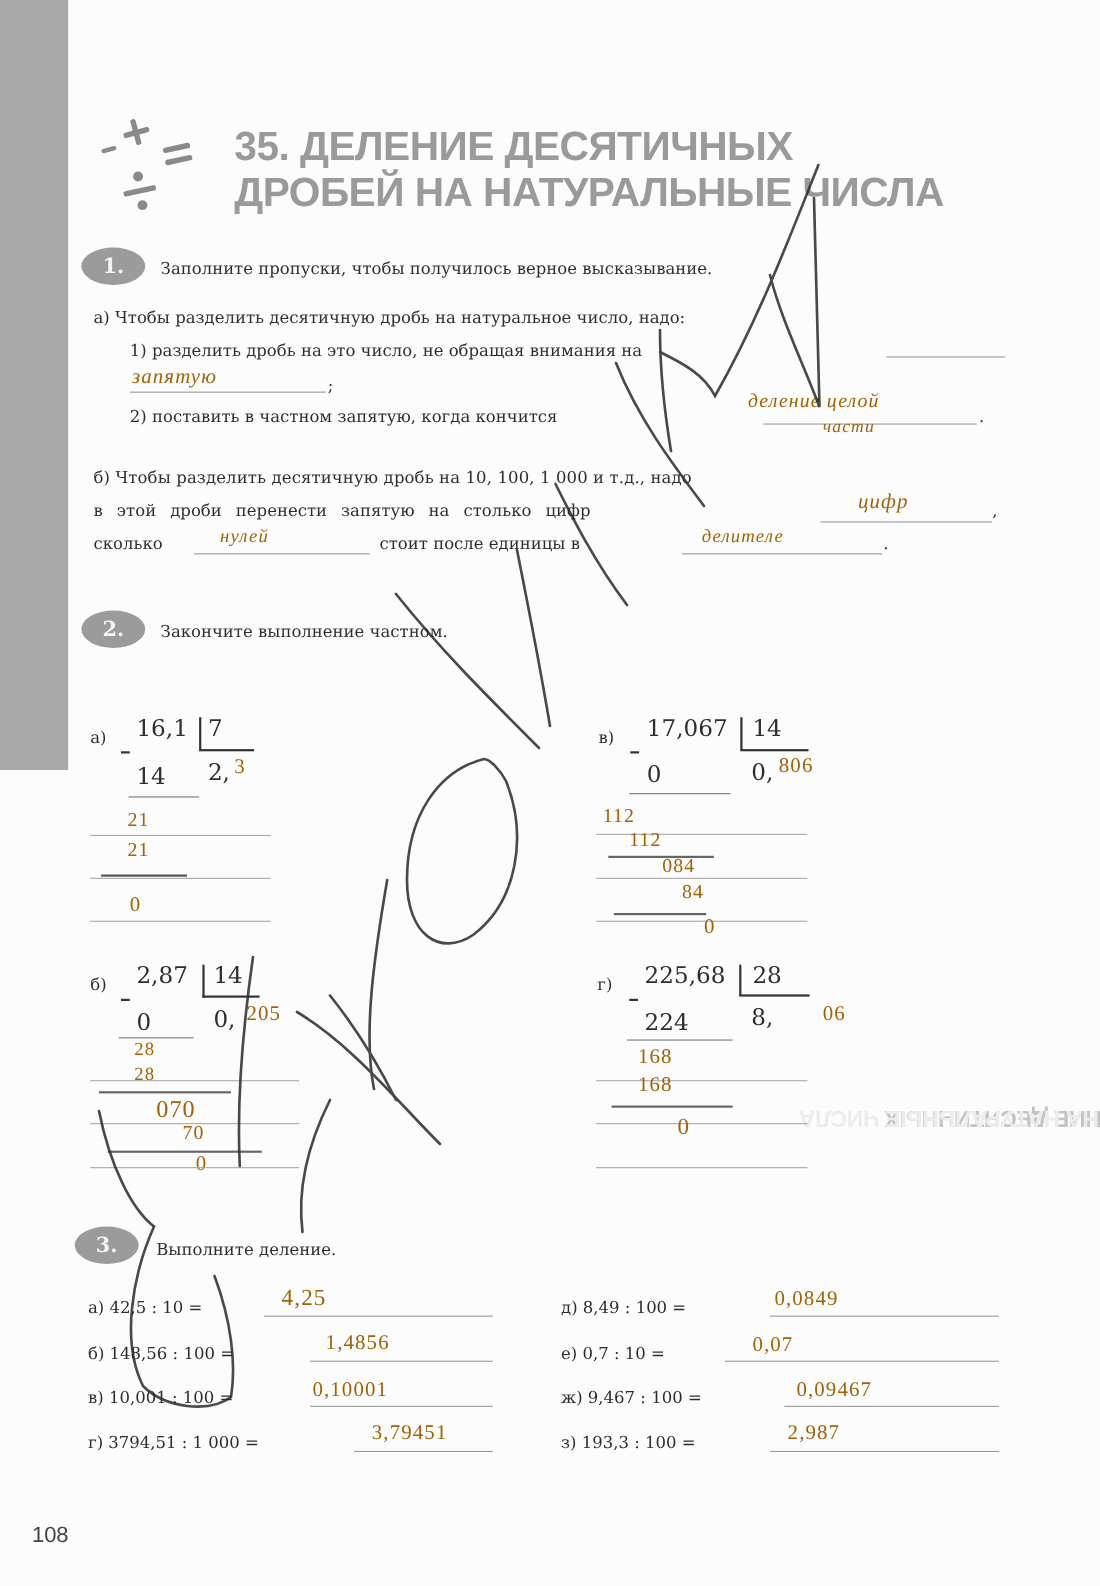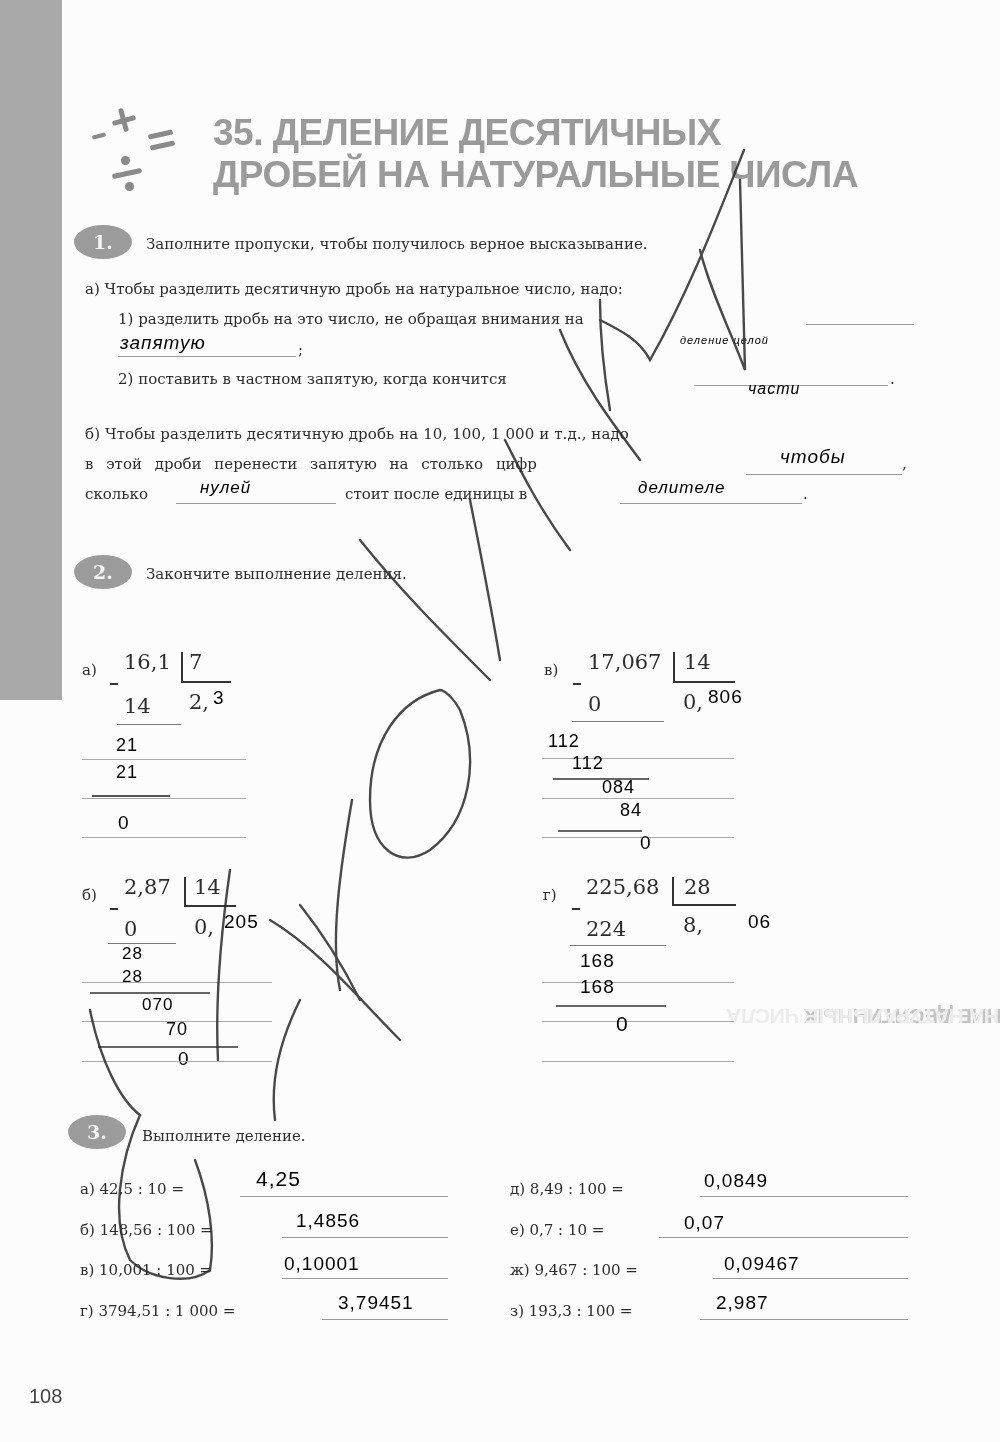--- a/index.html
+++ b/index.html
@@ -23,21 +23,21 @@
   .ops-icon .bar { position: absolute; background: #8a8a8a; border-radius: 2px; }
 
   .title { position: absolute; left: 213px; top: 112px; font-family: "Liberation Sans", sans-serif;
            font-weight: bold; font-size: 37px; line-height: 42px; color: #9a9a9a; letter-spacing: -0.5px; }
 
   .badge { position: absolute; width: 58px; height: 34px; border-radius: 50%;
            background: #9b9b9b; color: #f4f4f4; font-weight: bold; font-size: 19px;
            display: flex; align-items: center; justify-content: center; font-family: "DejaVu Serif", serif; }
 
   .txt { position: absolute; font-size: 15px; line-height: 24px; white-space: nowrap; color: #2d2d2d; }
-  .hand { position: absolute; font-family: Liberation Sans, sans-serif; font-style: italic; color: #000000;
+  .hand { position: absolute; font-family: Liberation Serif, serif; font-style: italic; color: #a16207;
           font-size: 19px; white-space: nowrap; letter-spacing: 1px; }
   .blank { position: absolute; border-bottom: 1px solid #9a9a9a; height: 1px; }
   .hline { position: absolute; height: 1px; background: #a8a8a8; }
   .hline-dark { position: absolute; height: 2px; background: #555; }
 
   .div-box { position: absolute; }
   .bold-num { position: absolute; font-size: 21px; color: #2d2d2d; white-space: nowrap; }
   .vbar { position: absolute; width: 2px; background: #333; }
   .hbar { position: absolute; height: 1.5px; background: #333; }
 
@@ -72,41 +72,41 @@
 </div>
 
 <div class="badge" style="left:74px;top:225px">1.</div>
 <div class="txt" style="left:146px;top:232px">Заполните пропуски, чтобы получилось верное высказывание.</div>
 <div class="txt" style="left:85px;top:277px">а) Чтобы разделить десятичную дробь на натуральное число, надо:</div>
 <div class="txt" style="left:118px;top:307px">1) разделить дробь на это число, не обращая внимания на</div>
 <div class="blank" style="left:806px;top:324px;width:108px"></div>
 <div class="blank" style="left:118px;top:356px;width:178px"></div>
 <div class="hand" style="left:120px;top:332px">запятую</div>
 <div class="txt" style="left:298px;top:338px">;</div>
-<div class="hand" style="left:680px;top:334px;font-size:11px">деление целой</div>
+<div class="hand" style="left:680px;top:354px;font-size:18px">деление целой</div>
 <div class="txt" style="left:118px;top:367px">2) поставить в частном запятую, когда кончится</div>
 <div class="blank" style="left:694px;top:385px;width:194px"></div>
 <div class="hand" style="left:748px;top:380px;font-size:16px">части</div>
 <div class="txt" style="left:890px;top:367px">.</div>
 
 <div class="txt" style="left:85px;top:422px;letter-spacing:0.1px">б) Чтобы разделить десятичную дробь на 10, 100, 1 000 и т.д., надо</div>
 <div class="txt" style="left:85px;top:452px;word-spacing:8px">в этой дроби перенести запятую на столько цифр</div>
 <div class="blank" style="left:746px;top:474px;width:156px"></div>
-<div class="hand" style="left:780px;top:446px">чтобы</div>
+<div class="hand" style="left:780px;top:446px">цифр</div>
 <div class="txt" style="left:902px;top:452px">,</div>
 <div class="txt" style="left:85px;top:482px">сколько</div>
 <div class="blank" style="left:176px;top:503px;width:160px"></div>
 <div class="hand" style="left:200px;top:478px;font-size:17px">нулей</div>
 <div class="txt" style="left:345px;top:482px">стоит после единицы в</div>
 <div class="blank" style="left:620px;top:503px;width:182px"></div>
 <div class="hand" style="left:638px;top:478px;font-size:17px">делителе</div>
 <div class="txt" style="left:803px;top:482px">.</div>
 
 <div class="badge" style="left:74px;top:555px">2.</div>
-<div class="txt" style="left:146px;top:562px">Закончите выполнение деления.</div>
+<div class="txt" style="left:146px;top:562px">Закончите выполнение частном.</div>
 
 <div class="div-box">
   <div class="txt" style="left:82px;top:658px">а)</div>
   <div class="bold-num" style="left:124px;top:650px">16,1</div>
   <div class="hbar" style="left:110px;top:683px;width:8px"></div>
   <div class="vbar" style="left:181px;top:652px;height:30px"></div>
   <div class="hbar" style="left:181px;top:681px;width:50px"></div>
   <div class="bold-num" style="left:189px;top:650px">7</div>
   <div class="bold-num" style="left:124px;top:694px">14</div>
   <div class="bold-num" style="left:189px;top:690px">2,</div>
@@ -152,21 +152,21 @@
   <div class="hbar" style="left:184px;top:905px;width:52px"></div>
   <div class="bold-num" style="left:194px;top:875px">14</div>
   <div class="bold-num" style="left:124px;top:917px">0</div>
   <div class="bold-num" style="left:194px;top:915px">0,</div>
   <div class="hand" style="left:224px;top:911px;font-style:normal">205</div>
   <div class="hline" style="left:108px;top:943px;width:68px;background:#777"></div>
   <div class="hand" style="left:122px;top:944px;font-style:normal;font-size:17px">28</div>
   <div class="hand" style="left:122px;top:967px;font-style:normal;font-size:17px">28</div>
   <div class="hline" style="left:82px;top:982px;width:190px"></div>
   <div class="hline-dark" style="left:90px;top:992px;width:120px;background:#666"></div>
-  <div class="hand" style="left:142px;top:995px;font-style:normal;font-size:17px">070</div>
+  <div class="hand" style="left:142px;top:995px;font-style:normal;font-size:22px">070</div>
   <div class="hline" style="left:82px;top:1021px;width:190px"></div>
   <div class="hand" style="left:166px;top:1019px;font-style:normal;font-size:18px">70</div>
   <div class="hline-dark" style="left:98px;top:1046px;width:140px;background:#666"></div>
   <div class="hand" style="left:178px;top:1048px;font-style:normal">0</div>
   <div class="hline" style="left:82px;top:1061px;width:190px"></div>
 </div>
 
 <div class="div-box">
   <div class="txt" style="left:543px;top:883px">г)</div>
   <div class="bold-num" style="left:586px;top:875px">225,68</div>

